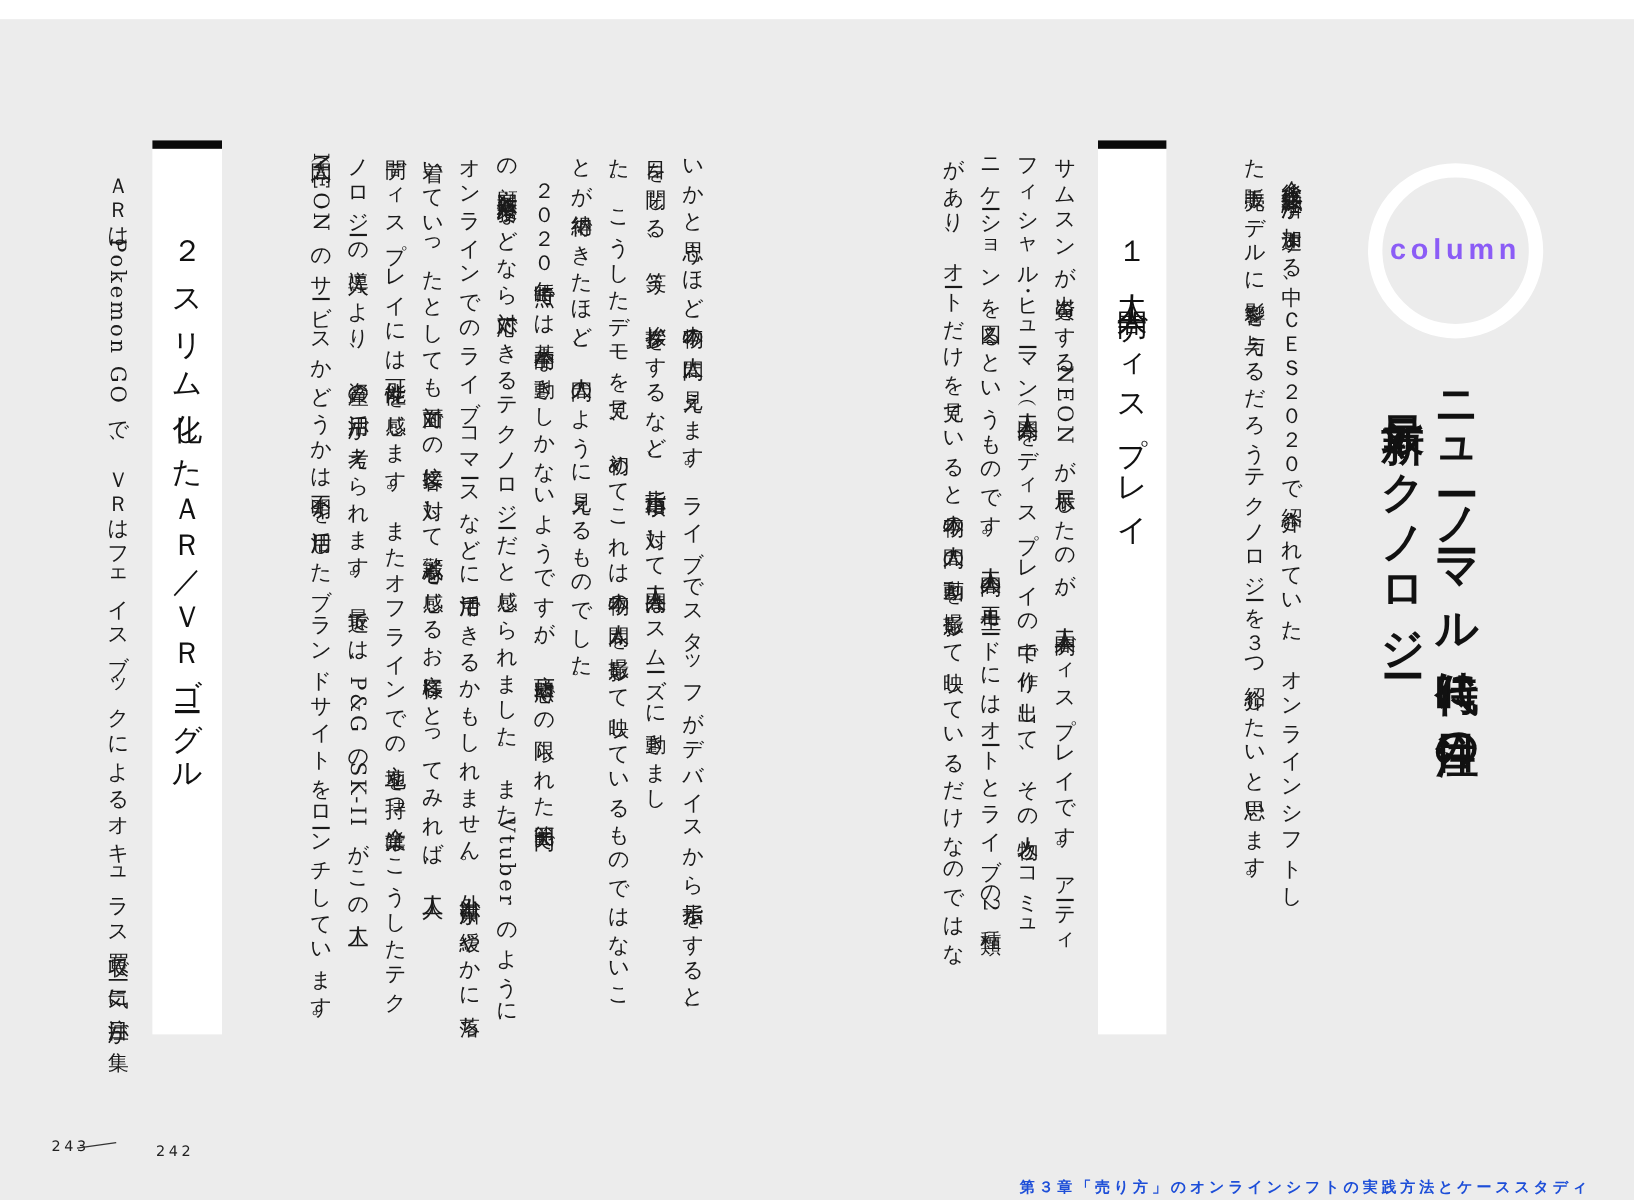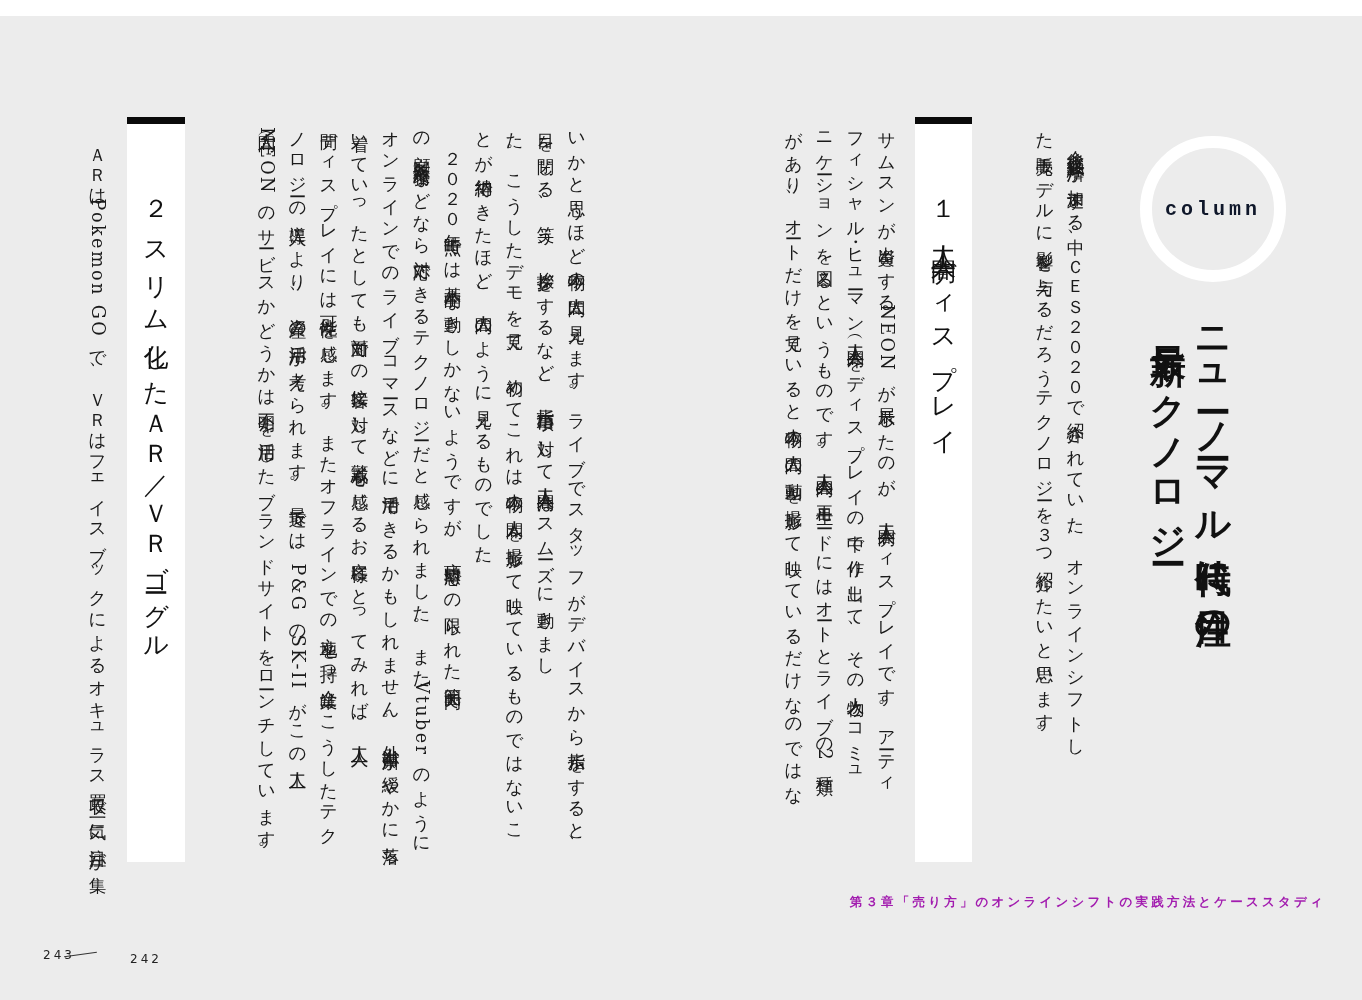--- a/index.html
+++ b/index.html
@@ -22,22 +22,22 @@
       font-size: 17.6px;
       letter-spacing: 2.4px;
       line-height: 1;
     }
     .badge {
       position: absolute; left: 1140px; top: 120px; width: 146px; height: 146px;
       border-radius: 50%; border: 12px solid #ffffff; box-sizing: border-box;
       display: flex; align-items: center; justify-content: center;
     }
     .badge span {
-      font-family: Liberation Mono, monospace;
-      font-size: 20px; font-weight: bold; letter-spacing: 4px; color: #0f172a;
+      font-family: Liberation Sans, sans-serif;
+      font-size: 24px; font-weight: bold; letter-spacing: 4px; color: #8b5cf6;
     }
     .title-col {
       position: absolute; writing-mode: vertical-rl; white-space: nowrap;
       font-family: "DejaVu Sans", "Liberation Sans", sans-serif;
       font-weight: bold; font-size: 36px; letter-spacing: 3px; line-height: 1; color: #111;
     }
     .hbox {
       position: absolute; background: #ffffff; border-top: 7px solid #0a0a0a;
       box-sizing: border-box;
     }
@@ -49,23 +49,23 @@
     }
     .footer-text {
       position: absolute; font-family: "DejaVu Sans", "Liberation Sans", sans-serif;
       font-size: 12px; color: #222; letter-spacing: 3px;
     }
     .footer-rule {
       position: absolute; left: 64px; top: 938px; width: 33px; height: 1px;
       background: #333; transform: rotate(-8deg);
     }
     .chapter {
-      position: absolute; right: 36px; top: 878px;
+      position: absolute; right: 36px; top: 965px;
       font-family: "DejaVu Sans", "Liberation Sans", sans-serif;
-      font-size: 12.5px; font-weight: bold; letter-spacing: 3.2px; color: #a21caf;
+      font-size: 12.5px; font-weight: bold; letter-spacing: 3.2px; color: #1d4ed8;
     }
   </style>
 </head>
 <body>
 
 <div class="page">
 
   <div class="badge">
     <span>column</span>
   </div>

